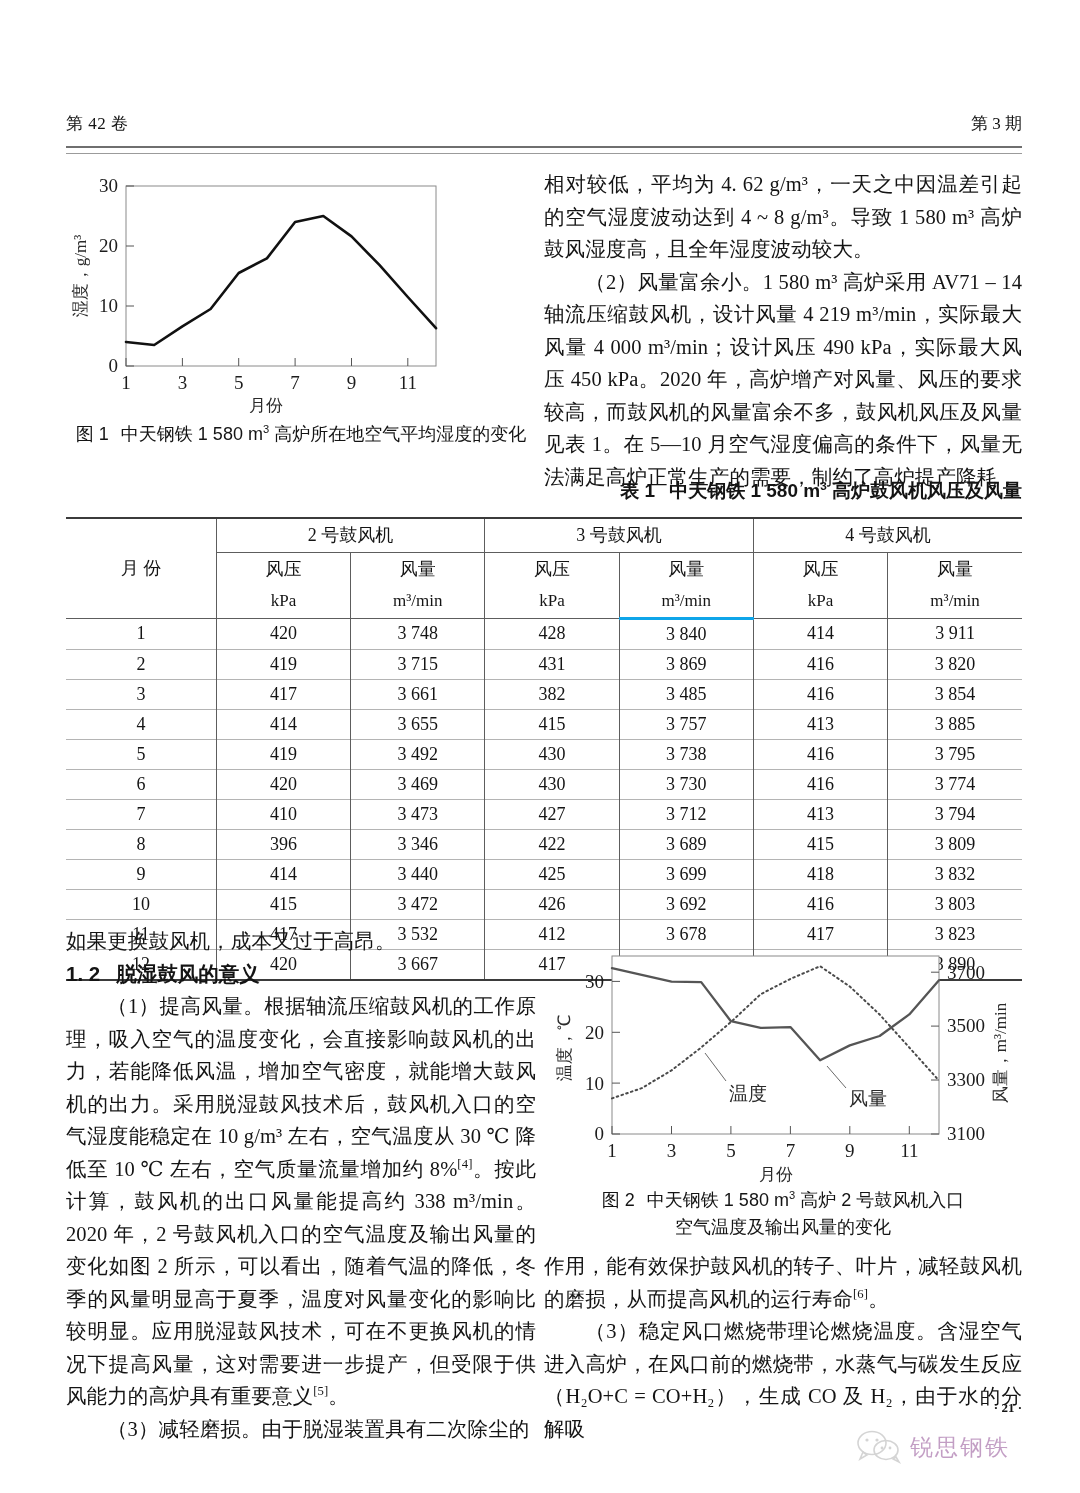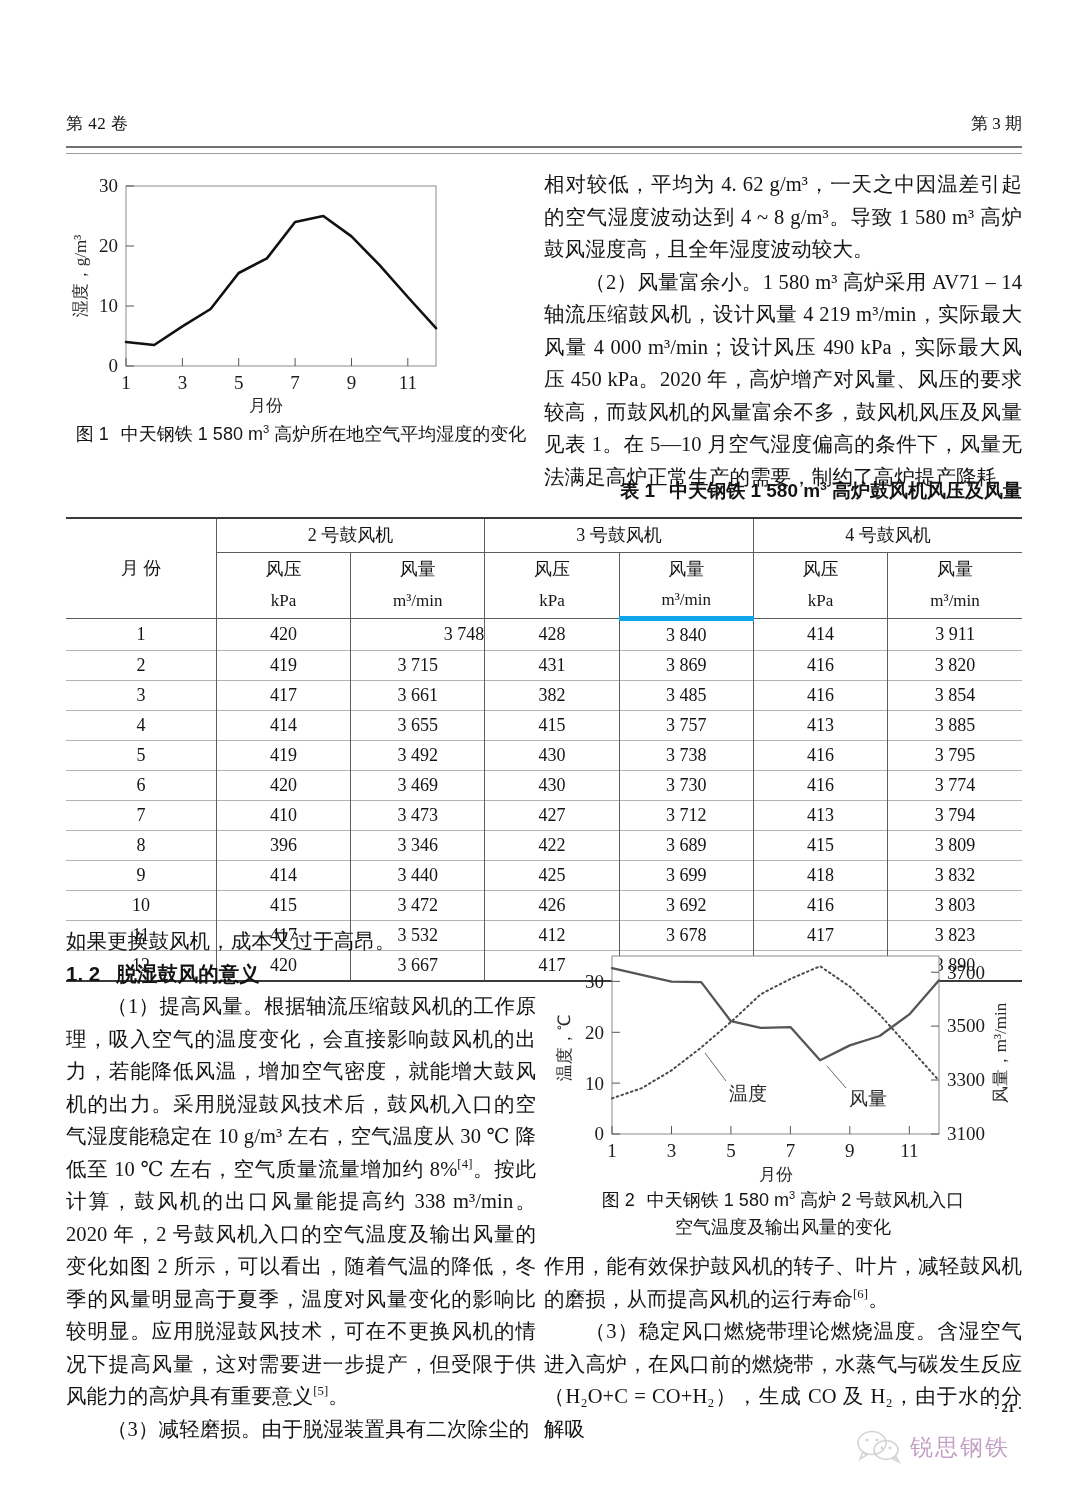--- a/index.html
+++ b/index.html
@@ -194,23 +194,23 @@
           <td class="unit">kPa</td>
           <td class="unit">m³/min</td>
           <td class="unit">kPa</td>
           <td class="unit">m³/min</td>
         </tr>
       </thead>
       <tbody>
         <tr class="row">
             <td class="nol" style="border-top:1px solid #5d5d5d;">1</td>
             <td style="border-top:1px solid #5d5d5d;">420</td>
-            <td style="border-top:1px solid #5d5d5d;text-align:right;">3 748</td>
+            <td style="border-top:1px solid #5d5d5d;">3 748</td>
             <td style="border-top:1px solid #5d5d5d;">428</td>
-            <td style="border-top:5px solid #0ea5e9;">3 840</td>
+            <td style="border-top:3px solid #0ea5e9;">3 840</td>
             <td style="border-top:1px solid #5d5d5d;">414</td>
             <td style="border-top:1px solid #5d5d5d;">3 911</td>
           </tr>
         <tr class="row">
             <td class="nol">2</td>
             <td>419</td>
             <td>3 715</td>
             <td>431</td>
             <td>3 869</td>
             <td>416</td>

